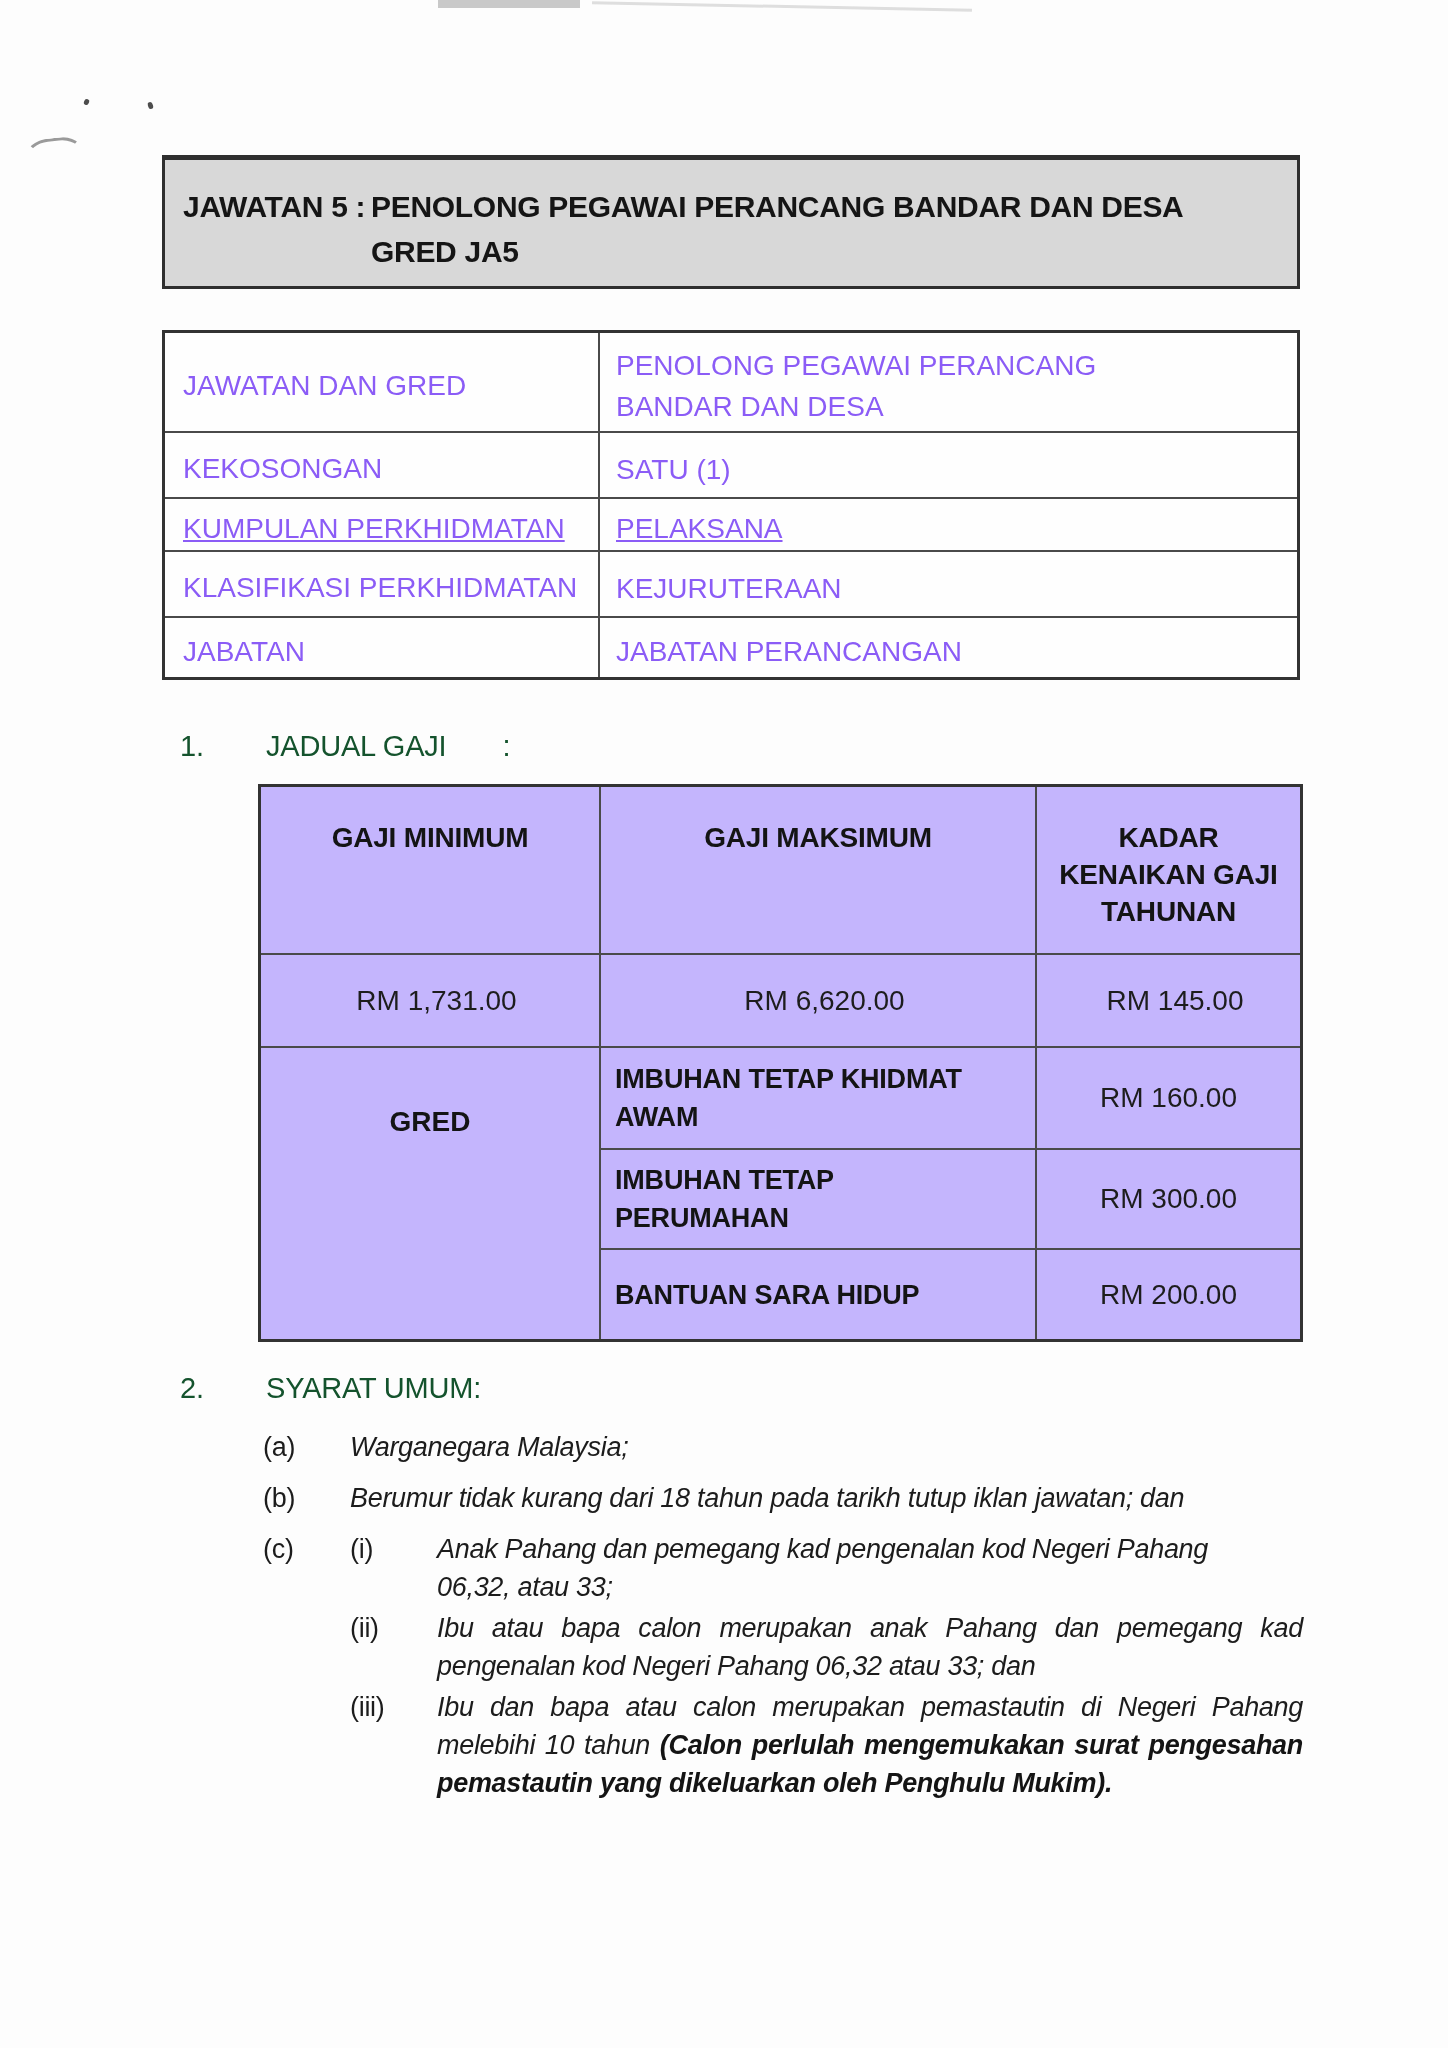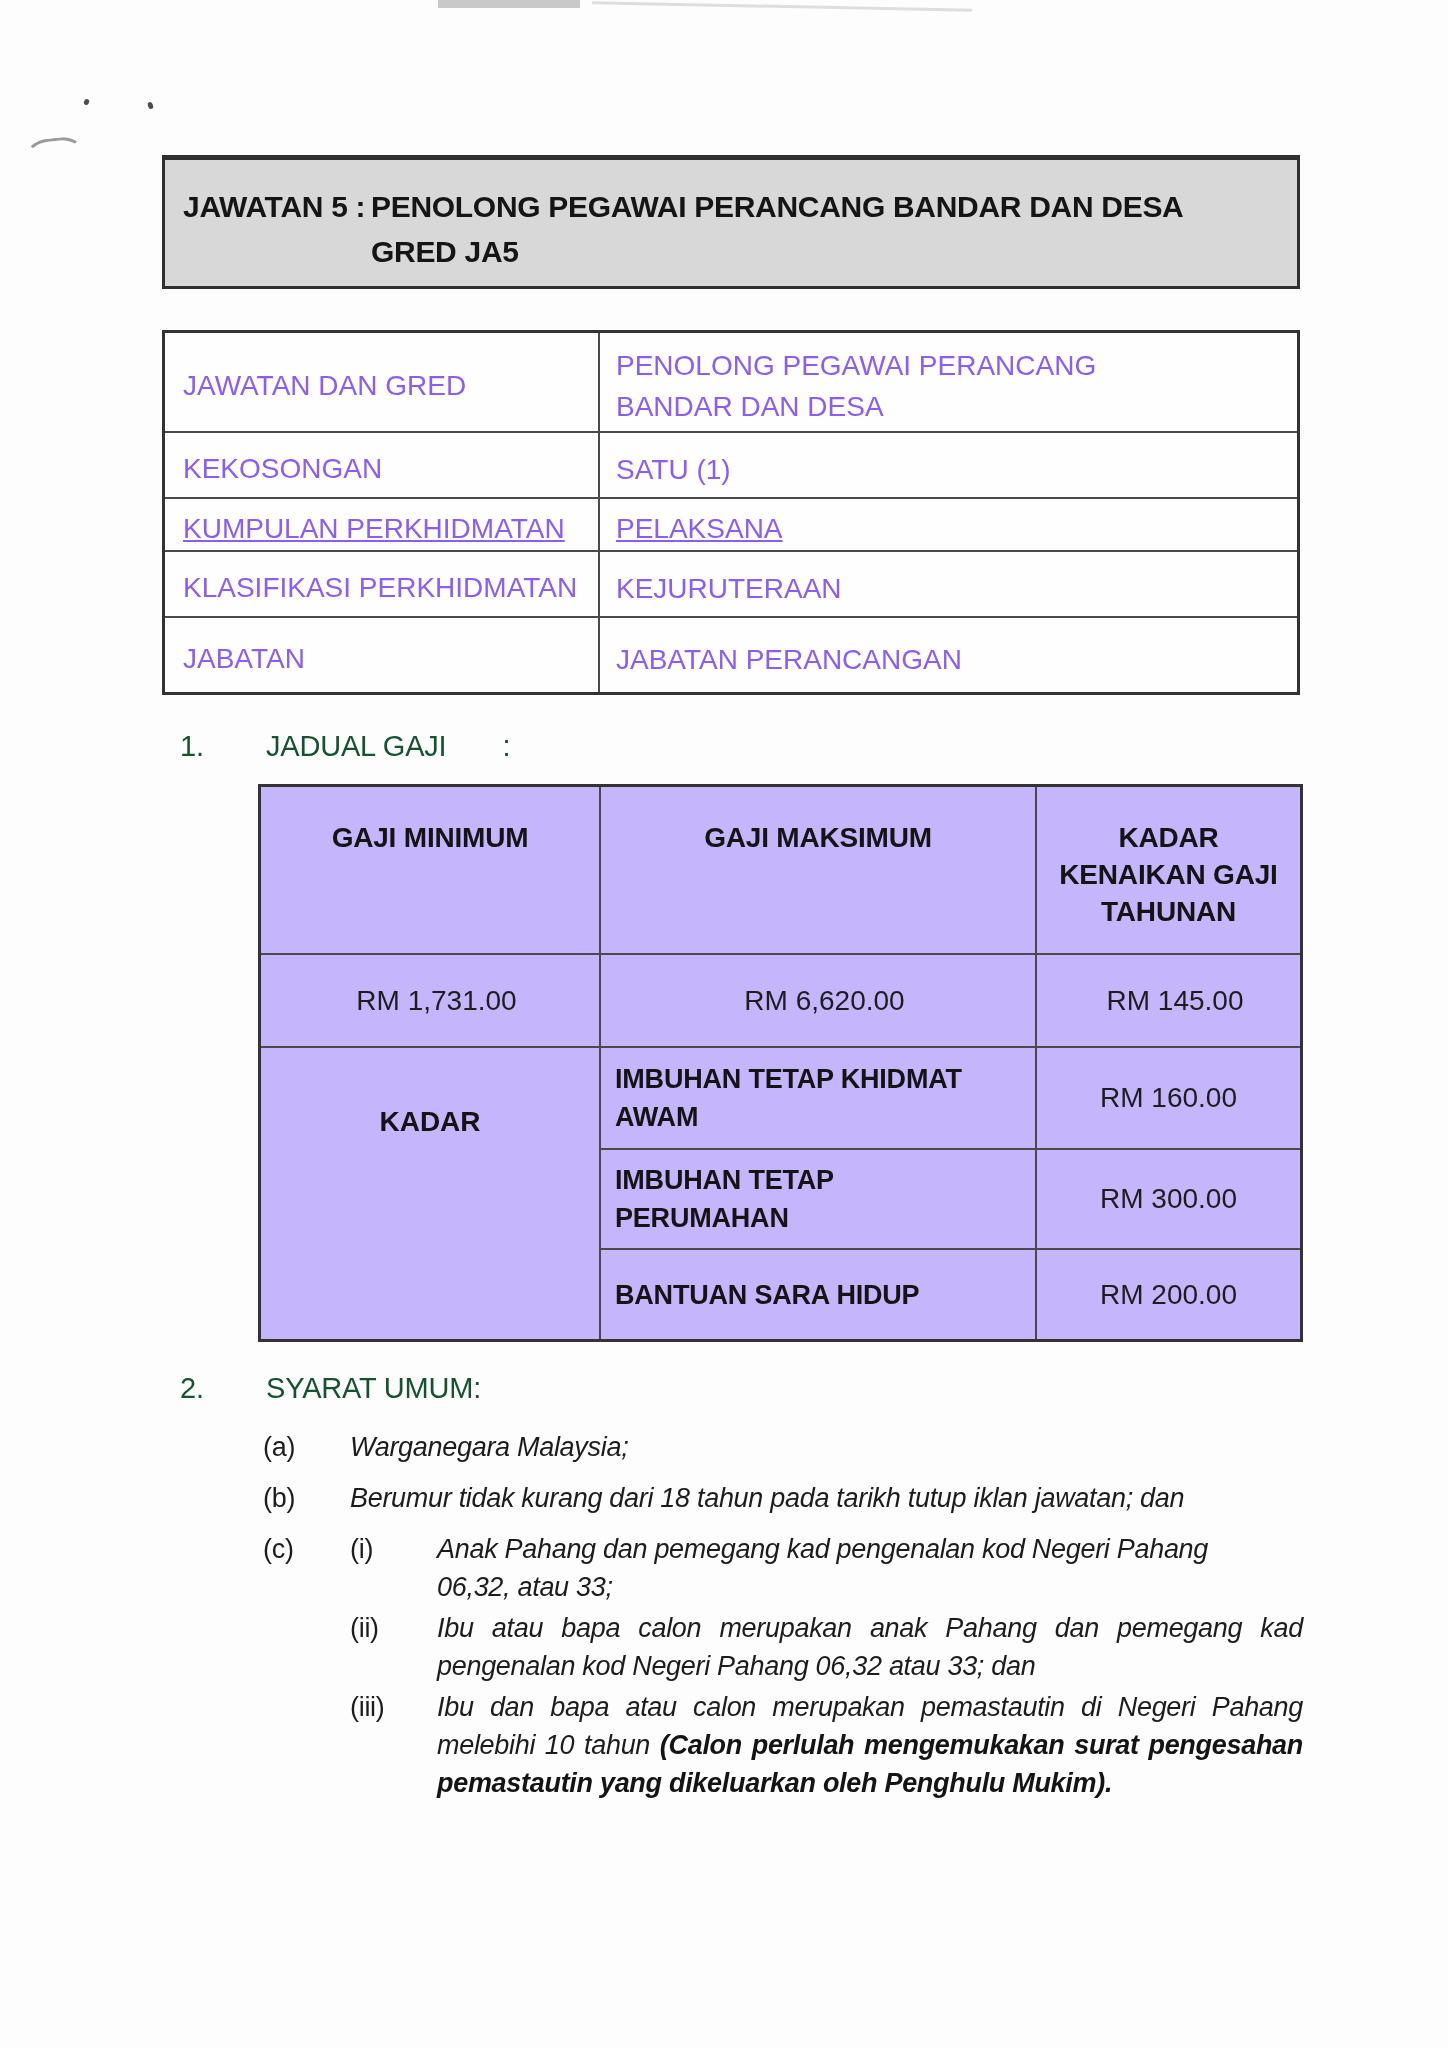--- a/index.html
+++ b/index.html
@@ -39,21 +39,21 @@
   .info-table {
     position:absolute; left:162px; top:330px; width:1138px;
     border:3px solid #333; background:#fefefe;
     font-size:28px; color:#8b5cf6;
   }
   .irow { display:flex; }
   .irow + .irow { border-top:2px solid #4a4a4a; }
   .icell { display:flex; align-items:center; padding-top:8px; }
   .icell.lbl { width:435px; flex:0 0 435px; border-right:2px solid #4a4a4a; padding-left:18px; }
   .icell.val { flex:1; padding-left:16px; line-height:41px; }
-  .h1 { height:98px; } .h2 { height:66px; } .h3 { height:53px;text-decoration:underline; } .h4 { height:66px; } .h5 { height:76px; }
+  .h1 { height:98px; } .h2 { height:66px; } .h3 { height:53px;text-decoration:underline; } .h4 { height:66px; } .h5 { height:61px; }
   .val-narrow { display:inline-block; max-width:600px; }
 
   
   .sec-title { position:absolute; font-weight:normal; font-size:29px; color:#14532d; letter-spacing:-0.2px; }
   .sec-title .num { display:inline-block; width:86px; }
   .sec1 { left:180px; top:730px; }
   .sec1 .colon { margin-left:56px; }
   .sec2 { left:180px; top:1372px; }
 
   
@@ -136,21 +136,21 @@
 
   <div class="salary-table">
     <div class="scell sc-head b-right"><span class="inner">GAJI MINIMUM</span></div>
     <div class="scell sc-head b-right"><span class="inner">GAJI MAKSIMUM</span></div>
     <div class="scell sc-head"><span class="inner">KADAR KENAIKAN GAJI TAHUNAN</span></div>
 
     <div class="scell sc-val b-top b-right">RM 1,731.00</div>
     <div class="scell sc-val b-top b-right">RM 6,620.00</div>
     <div class="scell sc-val b-top">RM 145.00</div>
 
-    <div class="scell elaun-cell b-top b-right">KADAR</div>
+    <div class="scell elaun-cell b-top b-right">GRED</div>
 
     <div class="scell allow-name b-top b-right">
         <span>IMBUHAN TETAP KHIDMAT AWAM</span>
       </div>
     <div class="scell allow-amt b-top">RM 160.00</div>
 
     <div class="scell allow-name b-top b-right">
         <span class="inner-narrow">IMBUHAN TETAP PERUMAHAN</span>
       </div>
     <div class="scell allow-amt b-top">RM 300.00</div>

